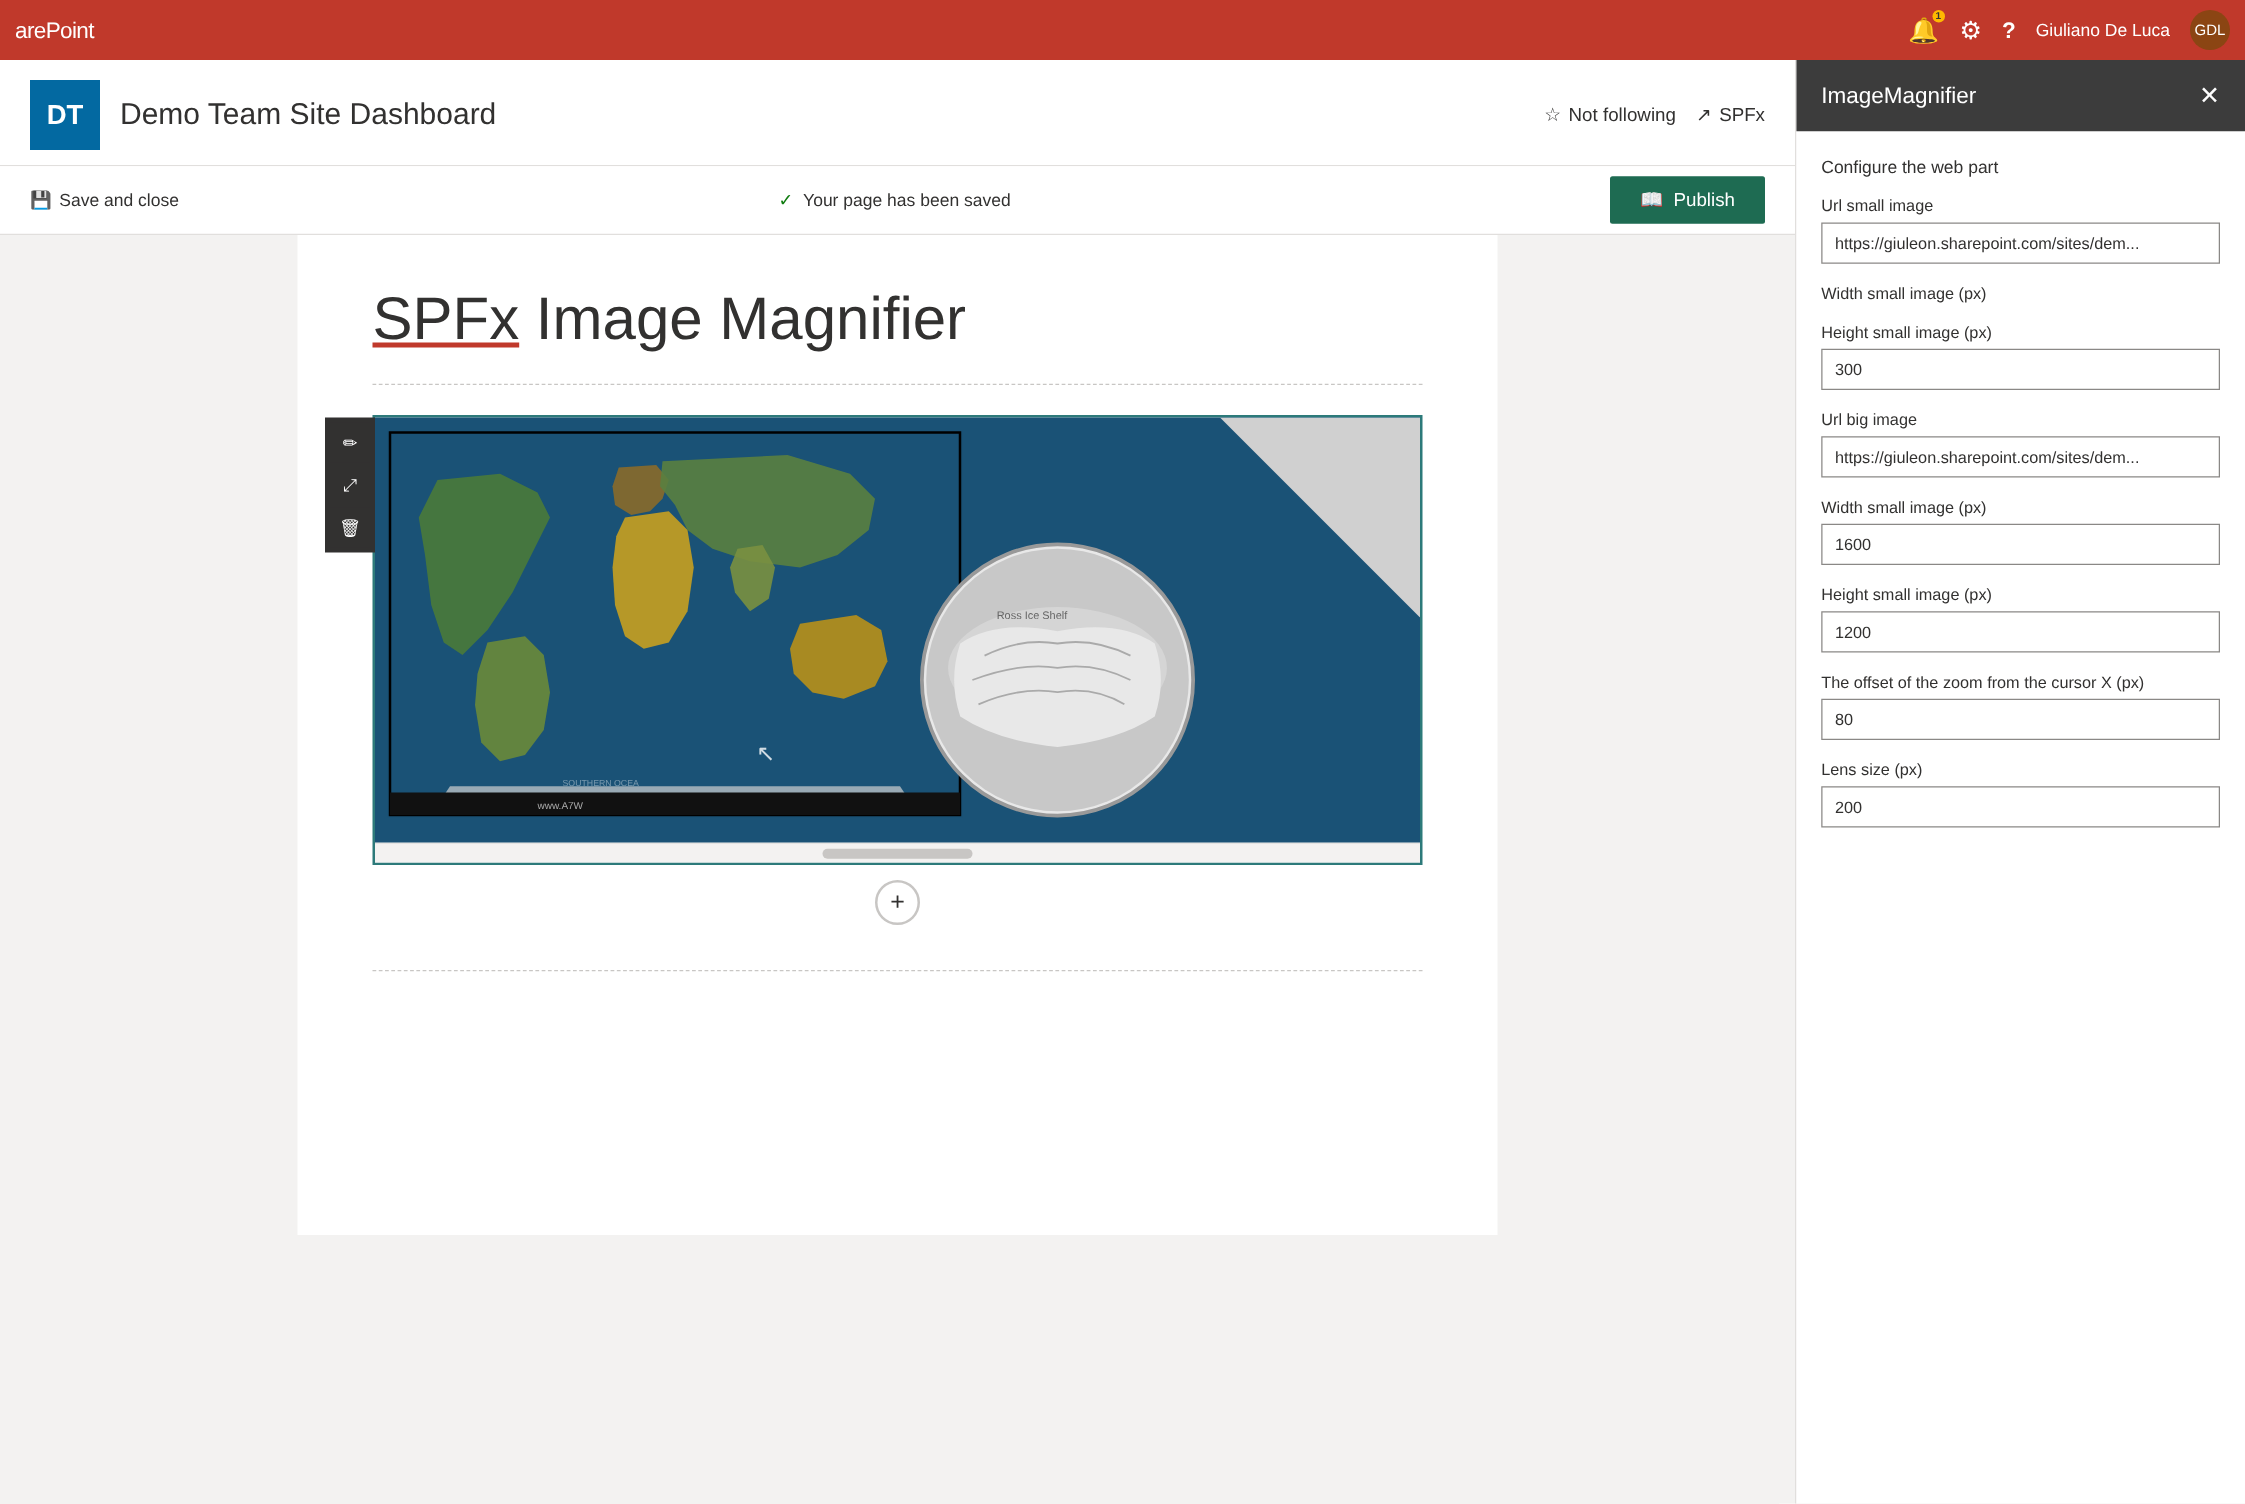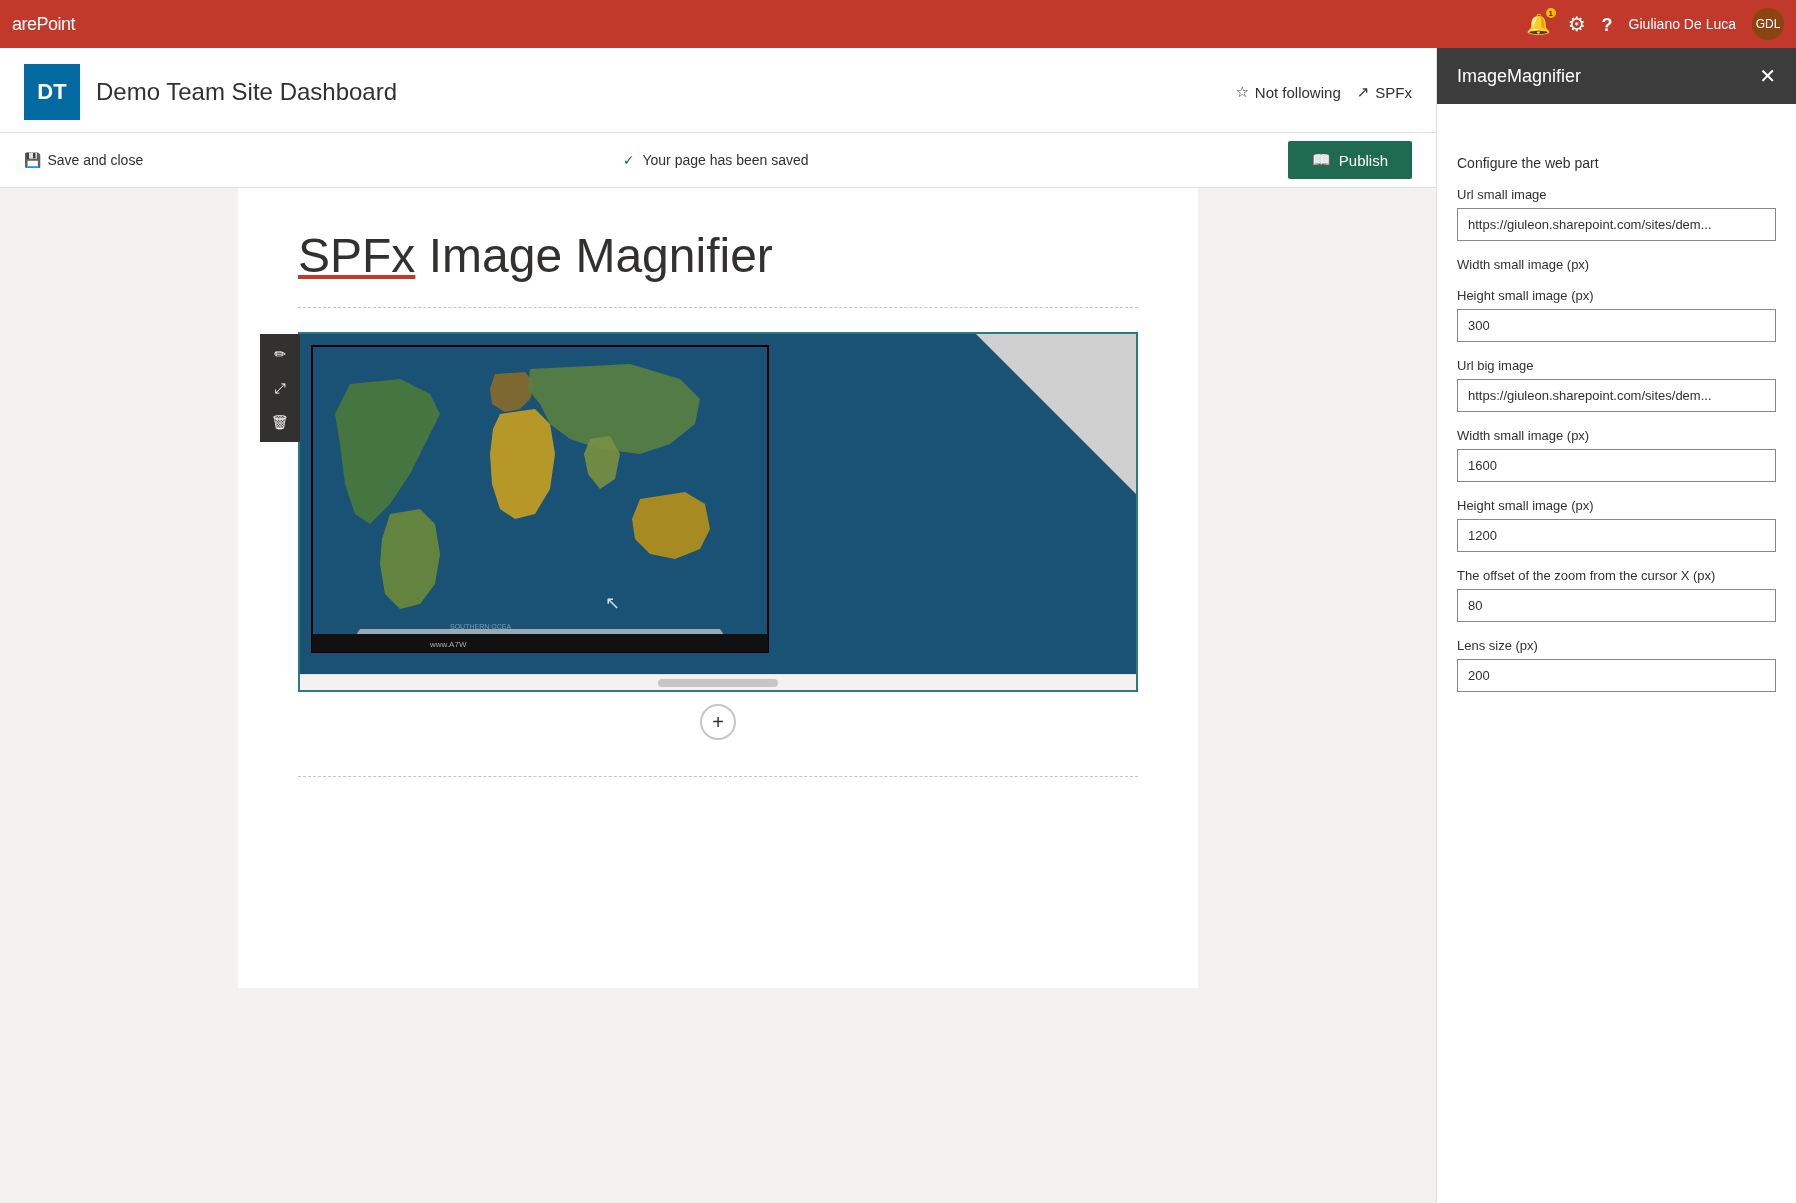--- a/index.html
+++ b/index.html
@@ -316,21 +316,20 @@
     }
     .panel-body {
       padding: 20px;
       display: flex;
       flex-direction: column;
       gap: 16px;
     }
     .configure-text {
       font-size: 14px;
       color: #323130;
-      margin-top: 31px;
     }
     .form-group {
       display: flex;
       flex-direction: column;
       gap: 6px;
     }
     .form-label {
       font-size: 13px;
       color: #323130;
     }
@@ -484,20 +483,34 @@
               <path d="M330,155 L375,148 L395,160 L400,185 L390,205 L365,215 L340,210 L325,195 L322,175 Z" fill="#b8901a" opacity="0.9"></path>
 
               <path d="M50,285 L410,285 L420,300 L40,300 Z" fill="#d0d0d0" opacity="0.7"></path>
 
               <rect x="2" y="290" width="456" height="18" fill="#111"></rect>
               <text x="120" y="303" fill="#aaa" font-size="8">www.A7W</text>
 
               <text x="140" y="285" fill="rgba(255,255,255,0.4)" font-size="7">SOUTHERN OCEA</text>
             </svg>
 
+            <div class="magnifier-circle">
+              <svg viewBox="0 0 220 220" width="220" height="220">
+                <circle cx="110" cy="110" r="108" fill="#c8c8c8"></circle>
+
+                <ellipse cx="110" cy="100" rx="90" ry="50" fill="#d5d5d5"></ellipse>
+                <path d="M30,80 Q60,60 110,70 Q160,60 190,80 Q200,110 190,140 Q160,160 110,165 Q60,160 30,140 Q20,110 30,80 Z" fill="#e8e8e8"></path>
+
+                <path d="M50,90 Q80,75 110,80 Q140,75 170,90" stroke="#aaa" stroke-width="1.5" fill="none"></path>
+                <path d="M40,110 Q80,95 110,100 Q140,95 170,110" stroke="#aaa" stroke-width="1.5" fill="none"></path>
+                <path d="M45,130 Q80,115 110,120 Q140,115 165,130" stroke="#aaa" stroke-width="1.5" fill="none"></path>
+
+                <text x="60" y="60" fill="#666" font-size="9">Ross Ice Shelf</text>
+              </svg>
+            </div>
 
             <div class="corner-decoration"></div>
 
             <div style="position:absolute; bottom:60px; left:305px; color:white; font-size:18px; opacity:0.8;">↖</div>
           </div>
 
           <div style="height:16px; background:#f3f2f1; border-top:1px solid #e1dfdd; display:flex; align-items:center; justify-content:center;">
             <div style="width:120px; height:8px; background:#c8c6c4; border-radius:4px;"></div>
           </div>
         </div>

